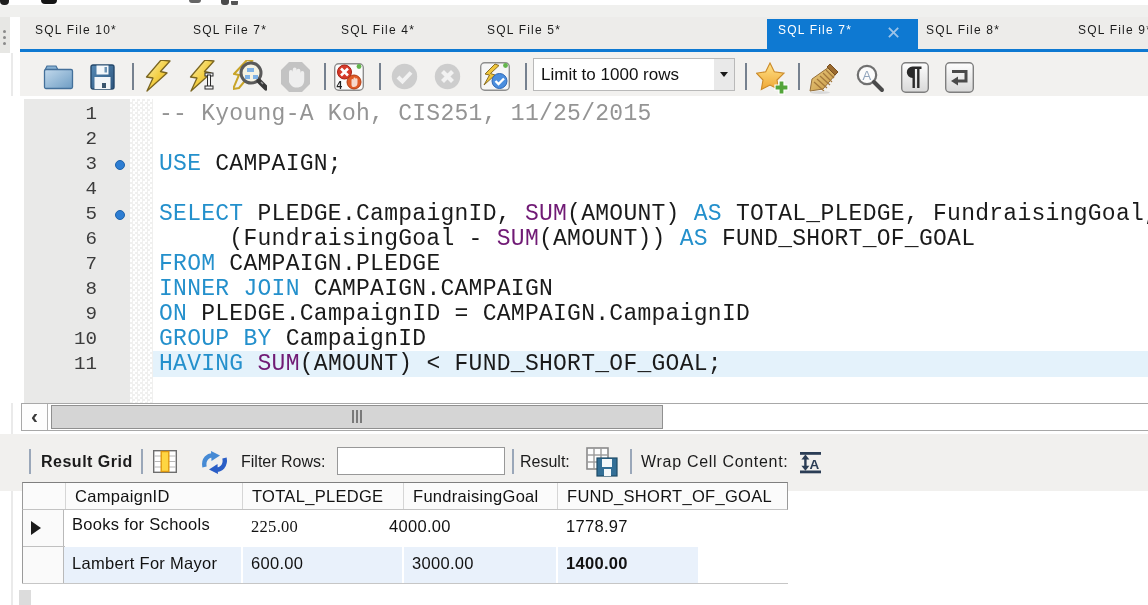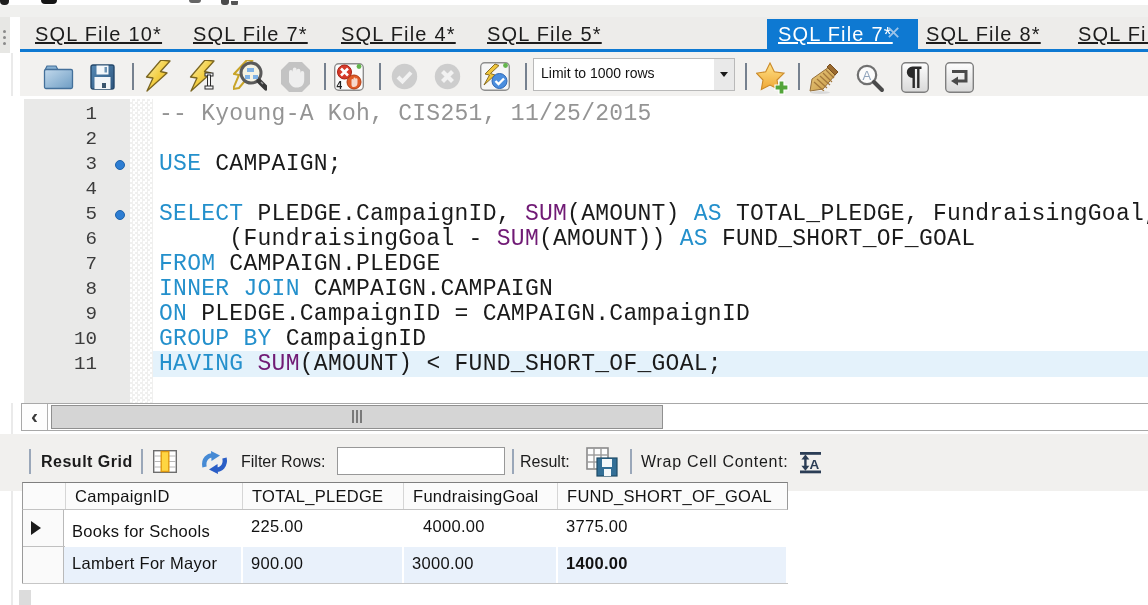--- a/index.html
+++ b/index.html
@@ -4,21 +4,21 @@
 <style>
   html,body{margin:0;padding:0;}
   #stage{position:relative;width:1148px;height:605px;background:#ffffff;overflow:hidden;
          font-family:"Liberation Sans",sans-serif;}
   .abs{position:absolute;}
   
   #band{left:0;top:5px;width:1148px;height:12px;background:#f0f0ee;}
   #tabbar{left:20px;top:17px;width:1128px;height:32px;background:#edecea;}
   #lsliver{left:0;top:17px;width:10px;height:36px;background:#e7e7e4;}
   #bluebar{left:20px;top:49px;width:1128px;height:3px;background:#0e79d2;}
-  .tab{top:23px;font-size:20px;color:#1c1c1c;white-space:nowrap;letter-spacing:1.2px;text-decoration:underline;}
+  .tab{top:23px;font-size:12px;color:#1c1c1c;white-space:nowrap;letter-spacing:1.2px;}
   #activetab{left:767px;top:19px;width:151px;height:33px;background:#0e79d2;}
   
   #toolbar{left:20px;top:52px;width:1128px;height:44px;background:#f2f1ef;}
   .tsep{top:63px;width:2px;height:27px;background:#76818f;}
   
   #editor{left:0px;top:96px;width:1148px;height:307px;background:#ffffff;}
   #gutter{left:24px;top:3px;width:106px;height:304px;background:#e9e9e8;}
   #linenos{left:0px;top:6px;width:97px;text-align:right;color:#3c3c3c;
            font-family:"Liberation Mono",monospace;font-size:19.2px;line-height:25px;white-space:pre;}
   #foldcol{left:130px;top:3px;width:23px;height:304px;
@@ -37,21 +37,21 @@
   
   #resband{left:0;top:434px;width:1148px;height:57px;background:#f1f0ee;}
   #resband .rsep{position:absolute;top:15px;width:2px;height:25px;background:#9aa7b9;}
   .rlabel{top:19px;font-size:16px;color:#1b1b1b;white-space:nowrap;}
   #filterbox{left:337px;top:13px;width:168px;height:28px;background:#ffffff;border:1px solid #989898;box-sizing:border-box;}
   
   .cell{position:absolute;font-size:16.5px;color:#121212;white-space:nowrap;letter-spacing:0.3px;}
   #thead{left:22px;top:482px;width:766px;height:28px;background:#fbfbfb;border-top:1px solid #7f7f7f;
          border-bottom:1px solid #c3c3c3;border-left:1px solid #9a9a9a;border-right:1px solid #9a9a9a;box-sizing:border-box;}
   #row1{left:22px;top:510px;width:764px;height:37px;background:#ffffff;}
-  #row2{left:22px;top:547px;width:764px;height:37px;background:#e9f1fb;}
+  #row2{left:22px;top:547px;width:676px;height:37px;background:#e9f1fb;}
   .vline{position:absolute;top:0;width:1px;height:100%;background:#d6d6d6;}
   #selcol{left:22px;top:510px;width:42px;height:74px;background:#fafafa;border-left:1px solid #9a9a9a;
           border-bottom:1px solid #b9b9b9;border-right:1px solid #b9b9b9;box-sizing:border-box;}
   #tbottom{left:22px;top:583px;width:766px;height:1px;background:#c6c6c6;}
 </style>
 </head>
 <body>
 <div id="stage">
 
   <div class="abs" style="left:0;top:0;width:9px;height:5px;background:#1d1d1d;border-radius:0 0 4px 4px;"></div>
@@ -207,21 +207,21 @@
   </svg>
   <svg class="abs" style="left:945px;top:62px;" width="29" height="31" viewBox="0 0 29 31">
     <rect x="0.7" y="0.7" width="27.6" height="29.6" rx="4" fill="url(#gbx)" stroke="#7f7f7f" stroke-width="1.4"></rect>
     <path d="M7 9.5 H21 V19 H12" stroke="#4a4a4a" stroke-width="3" fill="none"></path>
     <polygon points="6,19 13,14.5 13,23.5" fill="#4a4a4a"></polygon>
   </svg>
 
   <div class="abs" style="left:533px;top:58px;width:202px;height:33px;background:#ffffff;border:1px solid #b9b9b9;box-sizing:border-box;"></div>
   <div class="abs" style="left:714px;top:59px;width:20px;height:31px;background:#e9e9e9;"></div>
   <div class="abs" style="left:720px;top:72px;width:0;height:0;border-left:4.5px solid transparent;border-right:4.5px solid transparent;border-top:5.5px solid #1a1a1a;"></div>
-  <div class="abs" style="left:541px;top:65px;font-size:14px;color:#111;">Limit to 1000 rows</div>
+  <div class="abs" style="left:541px;top:65px;font-size:17px;color:#111;">Limit to 1000 rows</div>
 
   <div id="editor" class="abs">
     <div id="gutter" class="abs"></div>
     <div id="foldcol" class="abs"></div>
     <div id="hl11" class="abs"></div>
     <div id="linenos" class="abs"> 1
  2
  3
  4
  5
@@ -307,31 +307,31 @@
     <div class="vline" style="left:42px;"></div>
     <div class="vline" style="left:219px;"></div>
     <div class="vline" style="left:380px;"></div>
     <div class="vline" style="left:534px;"></div>
     <div class="cell" style="left:52px;top:4px;">CampaignID</div>
     <div class="cell" style="left:229px;top:4px;">TOTAL_PLEDGE</div>
     <div class="cell" style="left:390px;top:4px;">FundraisingGoal</div>
     <div class="cell" style="left:544px;top:4px;">FUND_SHORT_OF_GOAL</div>
   </div>
   <div id="row1" class="abs">
-    <div class="cell" style="left:50px;top:12px;text-align:right;">Books for Schools</div>
-    <div class="cell" style="left:229px;top:7px;">225.00</div>
-    <div class="cell" style="left:401px;top:7px;">4000.00</div>
-    <div class="cell" style="left:544px;top:7px;">3775.00</div>
+    <div class="cell" style="left:50px;top:5px;text-align:right;">Books for Schools</div>
+    <div class="cell" style="left:229px;top:7px;font-family:Liberation Serif, serif;">225.00</div>
+    <div class="cell" style="left:367px;top:7px;">4000.00</div>
+    <div class="cell" style="left:544px;top:7px;">1778.97</div>
   </div>
   <div id="row2" class="abs">
     <div class="abs" style="left:219px;top:0;width:2px;height:37px;background:#fff;"></div>
     <div class="abs" style="left:380px;top:0;width:2px;height:37px;background:#fff;"></div>
     <div class="abs" style="left:534px;top:0;width:2px;height:37px;background:#fff;"></div>
     <div class="cell" style="left:50px;top:7px;">Lambert For Mayor</div>
-    <div class="cell" style="left:229px;top:7px;">900.00</div>
+    <div class="cell" style="left:229px;top:7px;">600.00</div>
     <div class="cell" style="left:390px;top:7px;">3000.00</div>
     <div class="cell" style="left:544px;top:7px;font-weight:bold;">1400.00</div>
   </div>
   <div id="selcol" class="abs">
     <div class="abs" style="left:0;top:36px;width:42px;height:1px;background:#c0c0c0;"></div>
     <div class="abs" style="left:8px;top:11px;width:0;height:0;border-top:7px solid transparent;border-bottom:7px solid transparent;border-left:10px solid #1b1b1b;"></div>
   </div>
   <div id="tbottom" class="abs"></div>
   <div class="abs" style="left:19px;top:590px;width:12px;height:15px;background:#dcdcdc;"></div>
 

